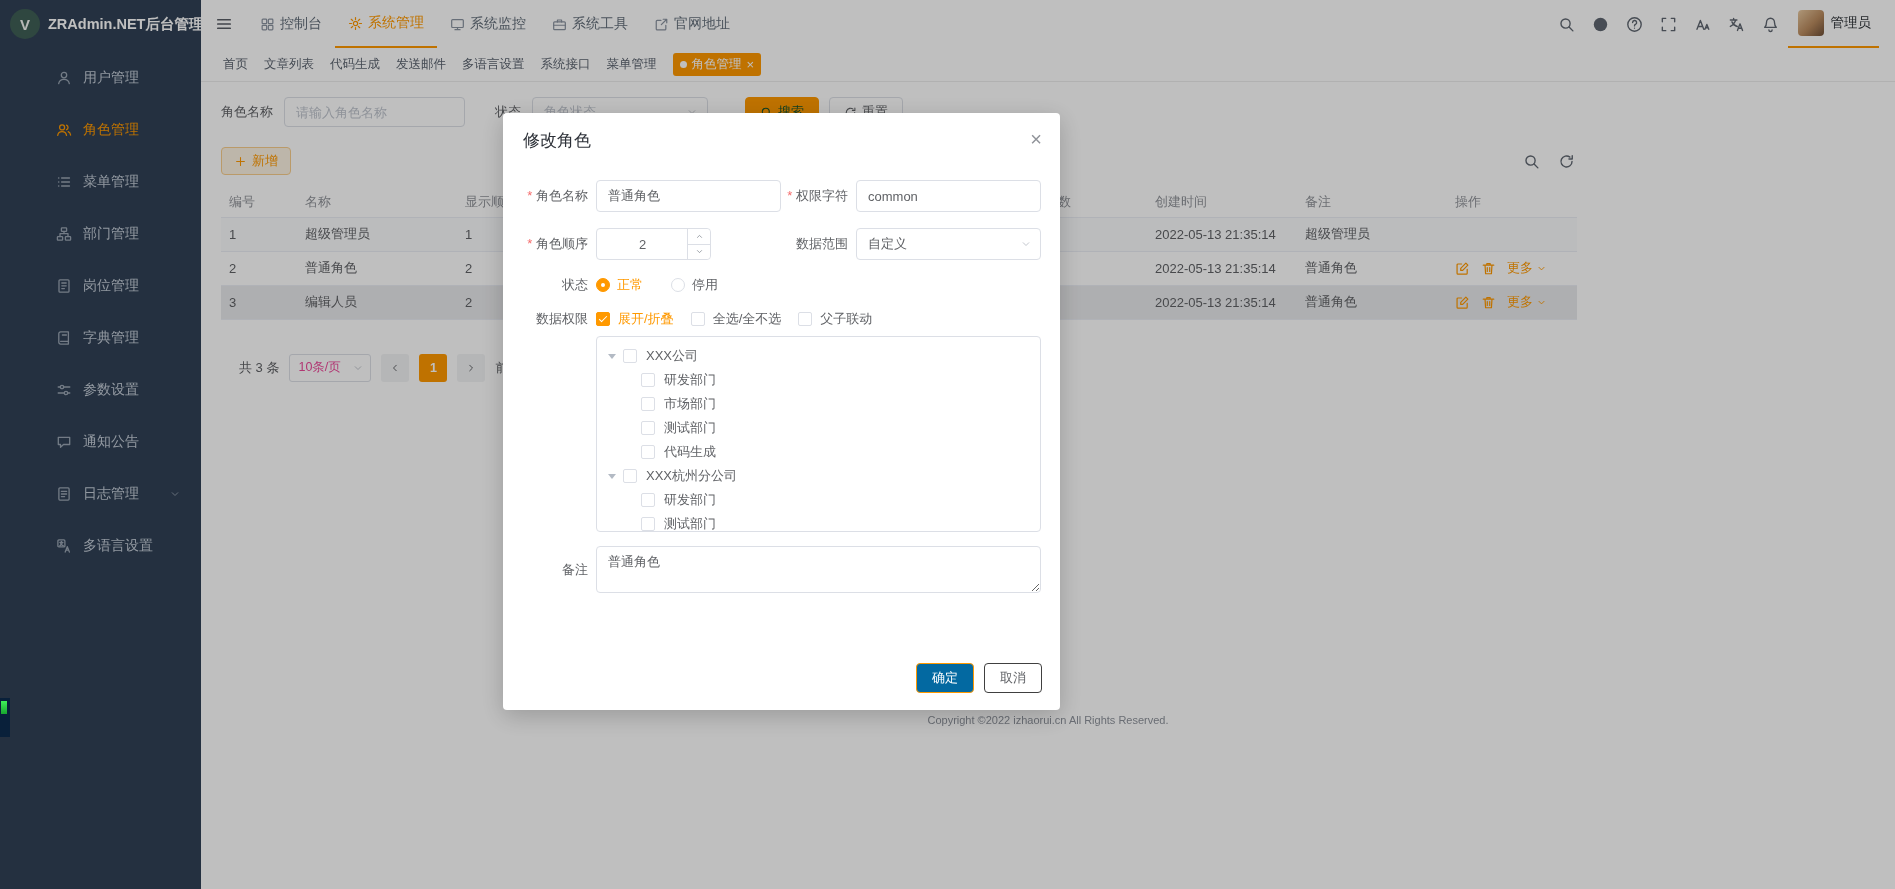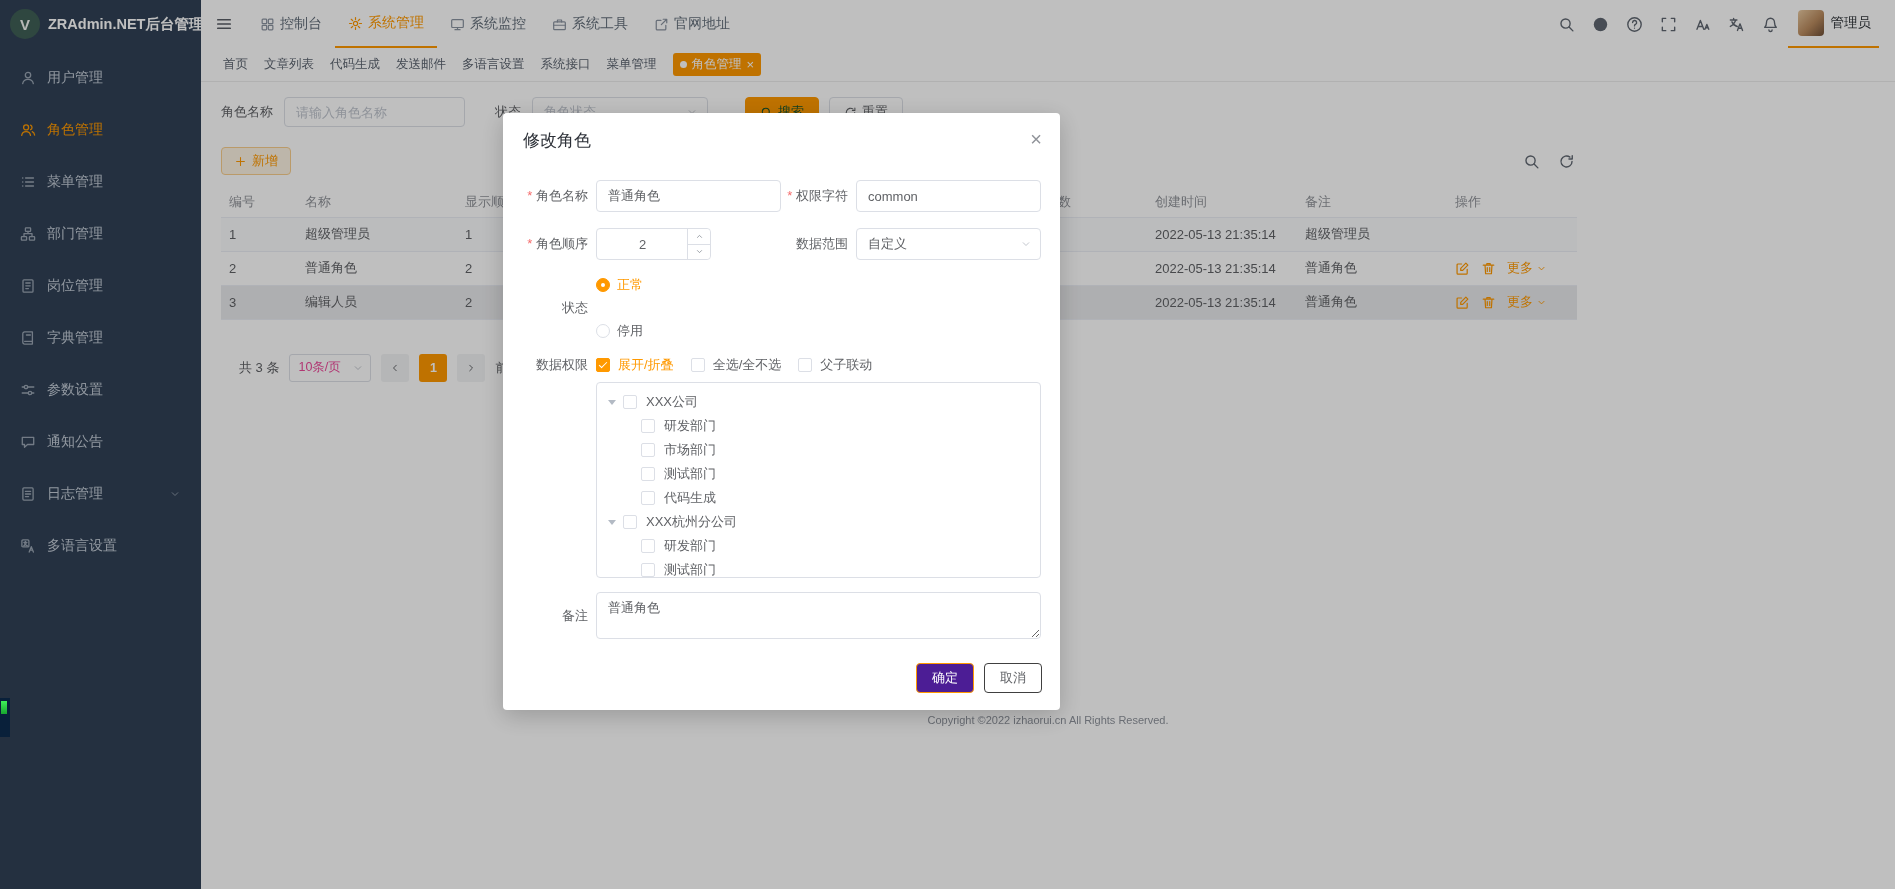--- a/index.html
+++ b/index.html
@@ -8,21 +8,21 @@
   .js-icon { display: inline-flex; }
 
   .app { display: flex; width: 1895px; height: 889px; }
 
   
   .sidebar { width: 201px; flex-shrink: 0; background: #304156; display: flex; flex-direction: column; }
   .logo { height: 48px; display: flex; align-items: center; gap: 8px; padding: 0 10px; }
   .logo-circle { width: 30px; height: 30px; border-radius: 50%; background: #3f5f56; color: #f5f7f5; display: flex; align-items: center; justify-content: center; font-size: 15px; font-weight: bold; flex-shrink: 0; }
   .logo-text { color: #fff; font-size: 14.5px; font-weight: bold; white-space: nowrap; }
   #side-menu { padding-top: 4px; }
-  .side-item { height: 52px; display: flex; align-items: center; gap: 11px; padding: 0 20px; font-size: 14px; color: #c3cbd6; cursor: pointer; }
+  .side-item { height: 52px; display: flex; align-items: center; gap: 11px; padding: 0 20px; font-size: 14px; color: #c3cbd6; cursor: pointer; margin-left: 36px; }
   .side-item .ic { width: 16px; height: 16px; color: #9aa5b3; flex-shrink: 0; }
   .side-item.active { color: #ff9900; }
   .side-item.active .ic { color: #ff9900; }
   .side-item .caret { margin-left: auto; width: 12px !important; height: 12px !important; color: #8b96a5; }
 
   
   .main { flex: 1; position: relative; background: #fff; }
   .topbar { height: 48px; display: flex; align-items: center; padding: 0 16px 0 14px; background: #fff; }
   .hamburger { margin-right: 14px; display: flex; cursor: pointer; }
   .hamburger .ic { width: 18px; height: 18px; color: #5a5e66; }
@@ -102,41 +102,41 @@
   .ml3 { width: 145px; text-align: right; padding-right: 8px; font-size: 13px; color: #606266; flex-shrink: 0; }
   .req::before { content: "* "; color: #f56c6c; }
   .min { width: 185px; height: 32px; border: 1px solid #dcdfe6; border-radius: 4px; padding: 0 11px; font-size: 13px; color: #606266; outline: none; font-family: inherit; }
   .num-input { width: 115px; height: 32px; border: 1px solid #dcdfe6; border-radius: 4px; position: relative; display: flex; align-items: center; background: #fff; }
   .num-val { width: 91px; text-align: center; font-size: 13px; color: #606266; }
   .num-ctrl { position: absolute; top: 0; right: 0; bottom: 0; width: 23px; border-left: 1px solid #dcdfe6; display: flex; flex-direction: column; border-radius: 0 4px 4px 0; overflow: hidden; }
   .num-up, .num-down { flex: 1; display: flex; align-items: center; justify-content: center; color: #7d838c; cursor: pointer; background: #fff; }
   .num-up { border-bottom: 1px solid #dcdfe6; }
   .num-ctrl .ic { width: 9px; height: 9px; }
   .msel { width: 185px; height: 32px; border: 1px solid #dcdfe6; border-radius: 4px; display: flex; align-items: center; justify-content: space-between; padding: 0 8px 0 11px; font-size: 13px; color: #606266; cursor: pointer; }
-  .radio-group { display: flex; align-items: center; gap: 28px; flex-direction: column; }
+  .radio-group { display: flex; align-items: center; gap: 28px; }
   .radio { display: flex; align-items: center; gap: 7px; font-size: 13px; color: #606266; cursor: pointer; }
   .radio-dot { width: 14px; height: 14px; border-radius: 50%; border: 1px solid #dcdfe6; position: relative; background: #fff; flex-shrink: 0; }
   .radio.checked .radio-dot { background: #ff9900; border-color: #ff9900; }
   .radio.checked .radio-dot::after { content: ""; position: absolute; left: 4px; top: 4px; width: 4px; height: 4px; border-radius: 50%; background: #fff; }
   .radio.checked .radio-label { color: #ff9900; }
   .cbx-group { display: flex; align-items: center; }
   .cbx { display: flex; align-items: center; gap: 8px; font-size: 13px; color: #606266; margin-right: 17px; cursor: pointer; }
   .cb { width: 14px; height: 14px; border: 1px solid #dcdfe6; border-radius: 2px; background: #fff; position: relative; flex-shrink: 0; }
   .cb.on { background: #ff9900; border-color: #ff9900; }
   .cb.on::after { content: ""; position: absolute; left: 4px; top: 1px; width: 3px; height: 7px; border: solid #fff; border-width: 0 1.5px 1.5px 0; transform: rotate(45deg); }
   .cbx.checked .cbx-label { color: #ff9900; }
   .tree-box { margin: 0 19px 14px 93px; height: 196px; border: 1px solid #dcdfe6; border-radius: 4px; padding: 7px 0; overflow: hidden; }
   .tree-row { height: 24px; display: flex; align-items: center; padding-left: 9px; font-size: 13px; color: #606266; cursor: pointer; }
   .tree-row.child { padding-left: 27px; }
   .tcaret { width: 0; height: 0; border-left: 4.5px solid transparent; border-right: 4.5px solid transparent; border-top: 5.5px solid #b3bac4; margin: 0 7px 0 2px; flex-shrink: 0; }
   .tcaret.empty { border-top-color: transparent; }
   .tlabel { margin-left: 9px; }
   .mtextarea { width: 445px; height: 47px; border: 1px solid #dcdfe6; border-radius: 4px; padding: 6px 11px; font-size: 13px; color: #606266; font-family: inherit; resize: both; outline: none; }
   .modal-footer { display: flex; justify-content: flex-end; gap: 10px; padding: 0 18px 17px; }
-  .btn-confirm { height: 30px; padding: 0 15px; background: #4c1d95; border: 1px solid #ff9900; color: #fff; border-radius: 4px; font-size: 13px; cursor: pointer; font-family: inherit; }
+  .btn-confirm { height: 30px; padding: 0 15px; background: #0369a1; border: 1px solid #ff9900; color: #fff; border-radius: 4px; font-size: 13px; cursor: pointer; font-family: inherit; }
   .btn-cancel { height: 30px; padding: 0 15px; background: #fff; border: 1px solid #404040; color: #606266; border-radius: 4px; font-size: 13px; cursor: pointer; font-family: inherit; }
 
   .stats-widget { position: fixed; left: 0; top: 698px; width: 10px; height: 39px; background: #09203a; z-index: 60; }
   .stats-widget::after { content: ""; position: absolute; left: 1px; top: 3px; width: 6px; height: 13px; background: linear-gradient(#3ef05a, #18a52f); }
 </style>
 </head>
 <body>
 
 <div class="app">
   <aside class="sidebar">

